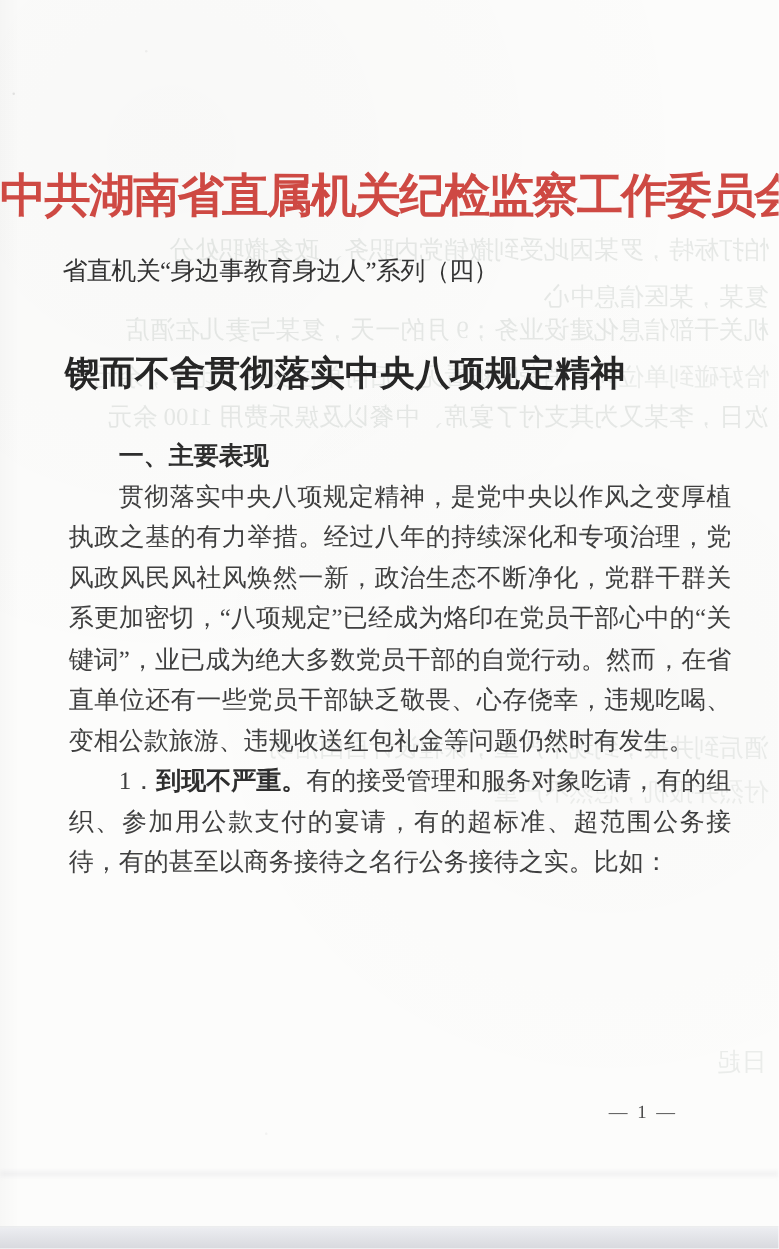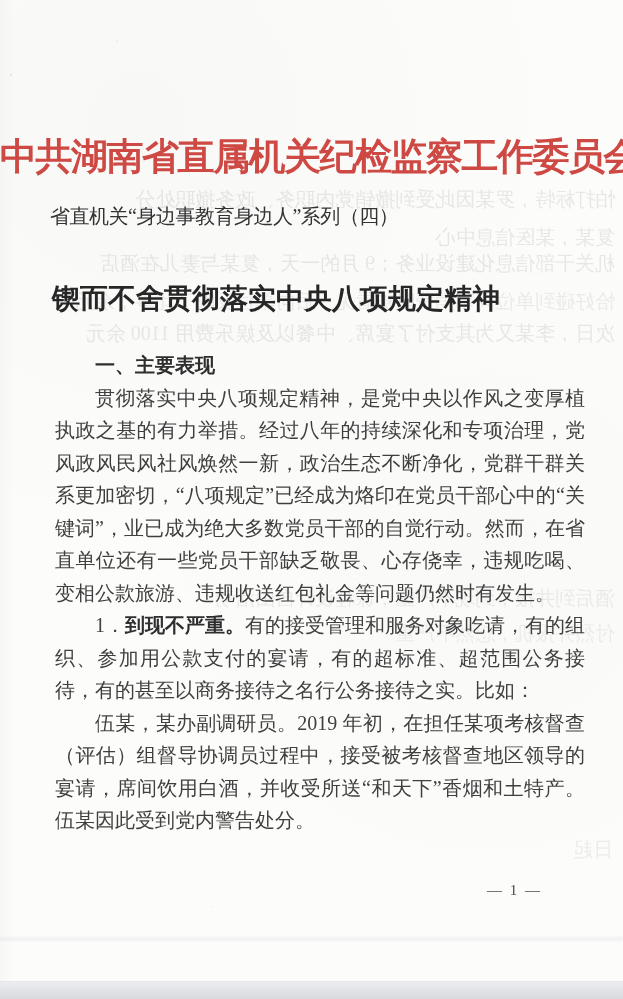--- a/index.html
+++ b/index.html
@@ -125,21 +125,20 @@
   <div class="bleed-line bl8">日起</div>
 
   <h1 class="org-title">中共湖南省直属机关纪检监察工作委员会</h1>
   <div class="series">省直机关“身边事教育身边人”系列（四）</div>
   <h2 class="doc-title">锲而不舍贯彻落实中央八项规定精神</h2>
 
   <div class="body-text">
     <p class="para section-head">一、主要表现</p>
     <p class="para">贯彻落实中央八项规定精神，是党中央以作风之变厚植执政之基的有力举措。经过八年的持续深化和专项治理，党风政风民风社风焕然一新，政治生态不断净化，党群干群关系更加密切，“八项规定”已经成为烙印在党员干部心中的“关键词”，业已成为绝大多数党员干部的自觉行动。然而，在省直单位还有一些党员干部缺乏敬畏、心存侥幸，违规吃喝、变相公款旅游、违规收送红包礼金等问题仍然时有发生。</p>
     <p class="para"><span>1．</span><span class="bold">到现不严重。</span><span>有的接受管理和服务对象吃请，有的组织、参加用公款支付的宴请，有的超标准、超范围公务接待，有的甚至以商务接待之名行公务接待之实。比如：</span></p>
-    <p class="para">伍某，某办副调研员。2019 年初，在担任某项考核督查（评估）组督导协调员过程中，接受被考核督查地区领导的宴请，席间饮用白酒，并收受所送“和天下”香烟和土特产。伍某因此受到党内警告处分。</p>
   </div>
 
   <div class="page-number">— 1 —</div>
   <div class="shadow-line"></div>
   <div class="bottom-band"></div>
 
   <div class="speck sp1"></div>
   <div class="speck sp2"></div>
   <div class="speck sp3"></div>
 

